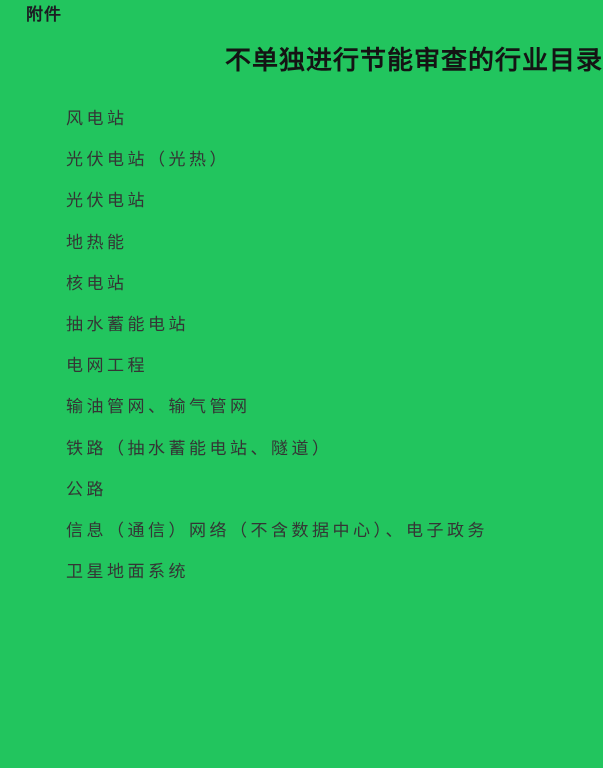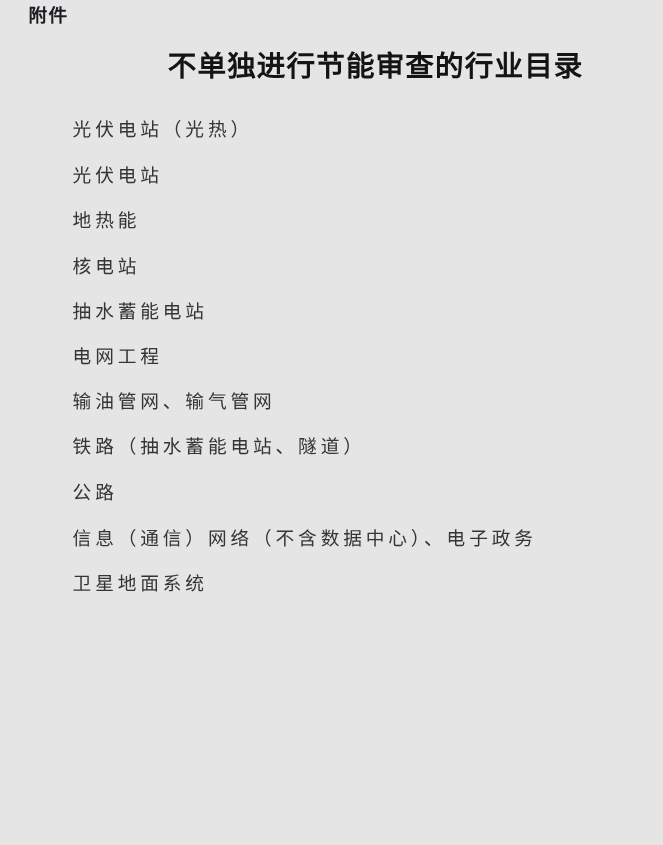--- a/index.html
+++ b/index.html
@@ -4,41 +4,41 @@
 <style>
   html, body {
     margin: 0;
     padding: 0;
     background: #ffffff;
   }
   .page {
     position: relative;
     width: 603px;
     height: 768px;
-    background: #e5e5e5;
+    background: #22c55e;
     overflow: hidden;
     font-family: "Liberation Serif", "DejaVu Serif", serif;
   }
   .attachment-label {
     position: absolute;
     left: 26px;
     top: 4px;
     font-size: 17px;
     font-weight: bold;
     color: #1c1c22;
     letter-spacing: 1px;
     line-height: 22px;
   }
   .doc-title {
     position: absolute;
     left: 0;
     right: 0;
     top: 44px;
     padding-left: 80px; 
-    text-align: center;
+    text-align: right;
     font-size: 26px;
     font-weight: bold;
     color: #141414;
     letter-spacing: 1px;
     line-height: 34px;
     white-space: nowrap;
   }
   .industry-list {
     position: absolute;
     left: 66px;
@@ -57,20 +57,21 @@
 </head>
 <body>
 
 <div class="page">
 
   <div class="attachment-label">附件</div>
 
   <h1 class="doc-title" style="margin:0; position:absolute;">不单独进行节能审查的行业目录</h1>
 
   <div class="industry-list">
+      <div class="industry-item">风电站</div>
       <div class="industry-item">光伏电站（光热）</div>
       <div class="industry-item">光伏电站</div>
       <div class="industry-item">地热能</div>
       <div class="industry-item">核电站</div>
       <div class="industry-item">抽水蓄能电站</div>
       <div class="industry-item">电网工程</div>
       <div class="industry-item">输油管网、输气管网</div>
       <div class="industry-item">铁路（抽水蓄能电站、隧道）</div>
       <div class="industry-item">公路</div>
       <div class="industry-item">信息（通信）网络（不含数据中心）、电子政务</div>

